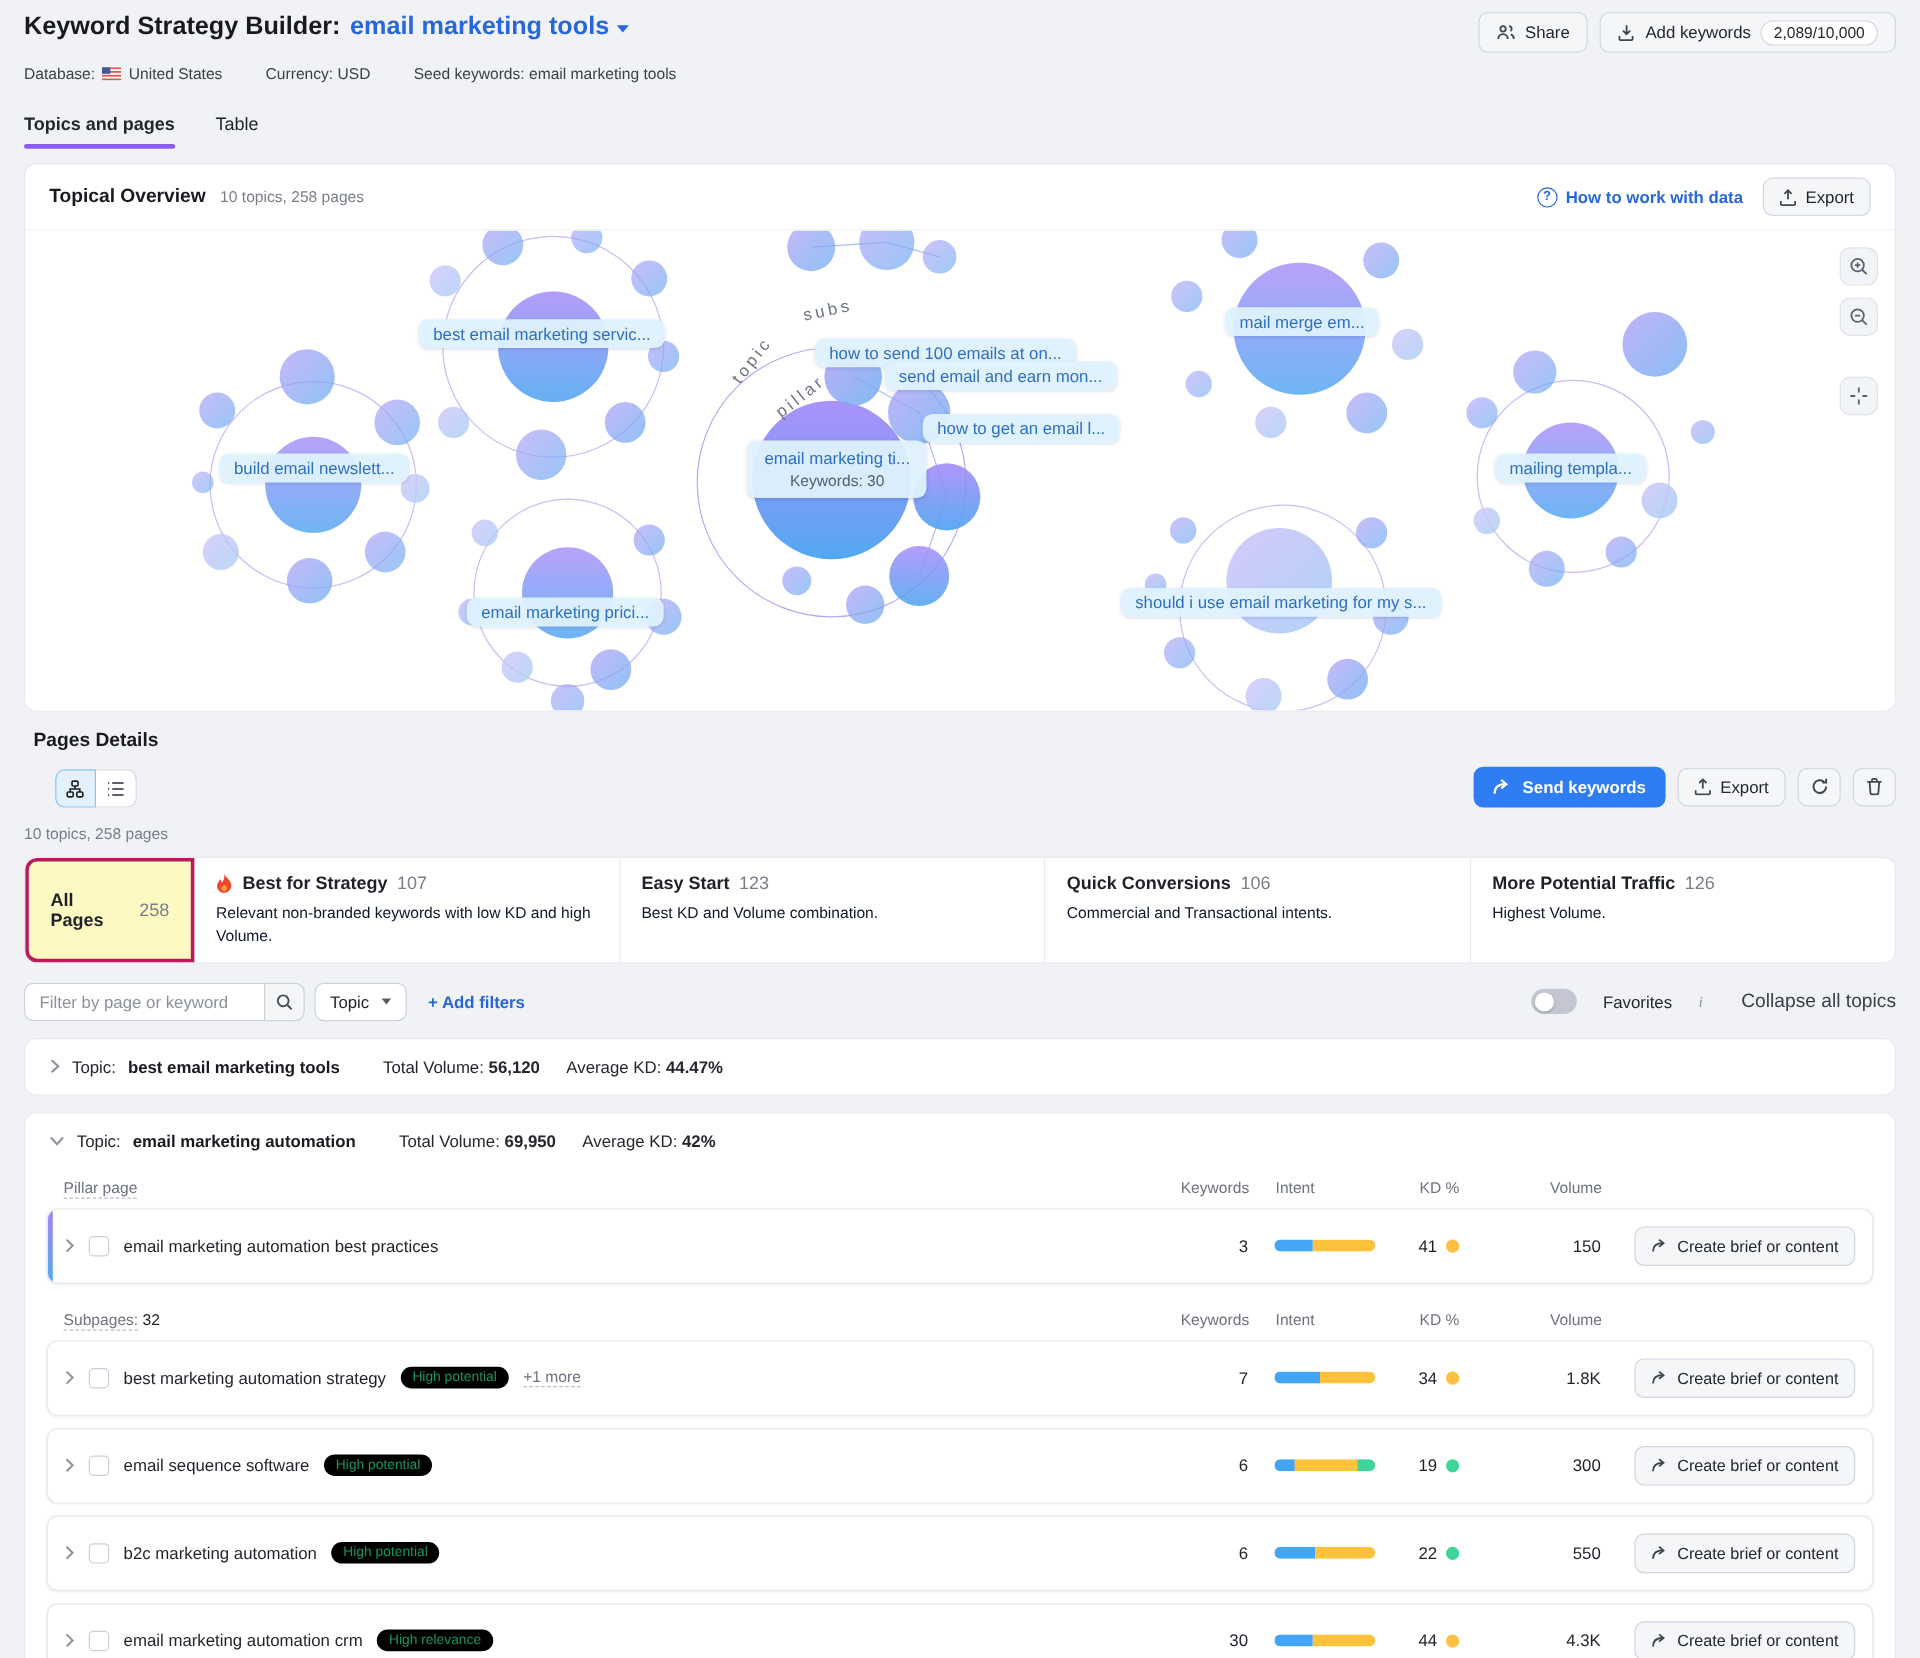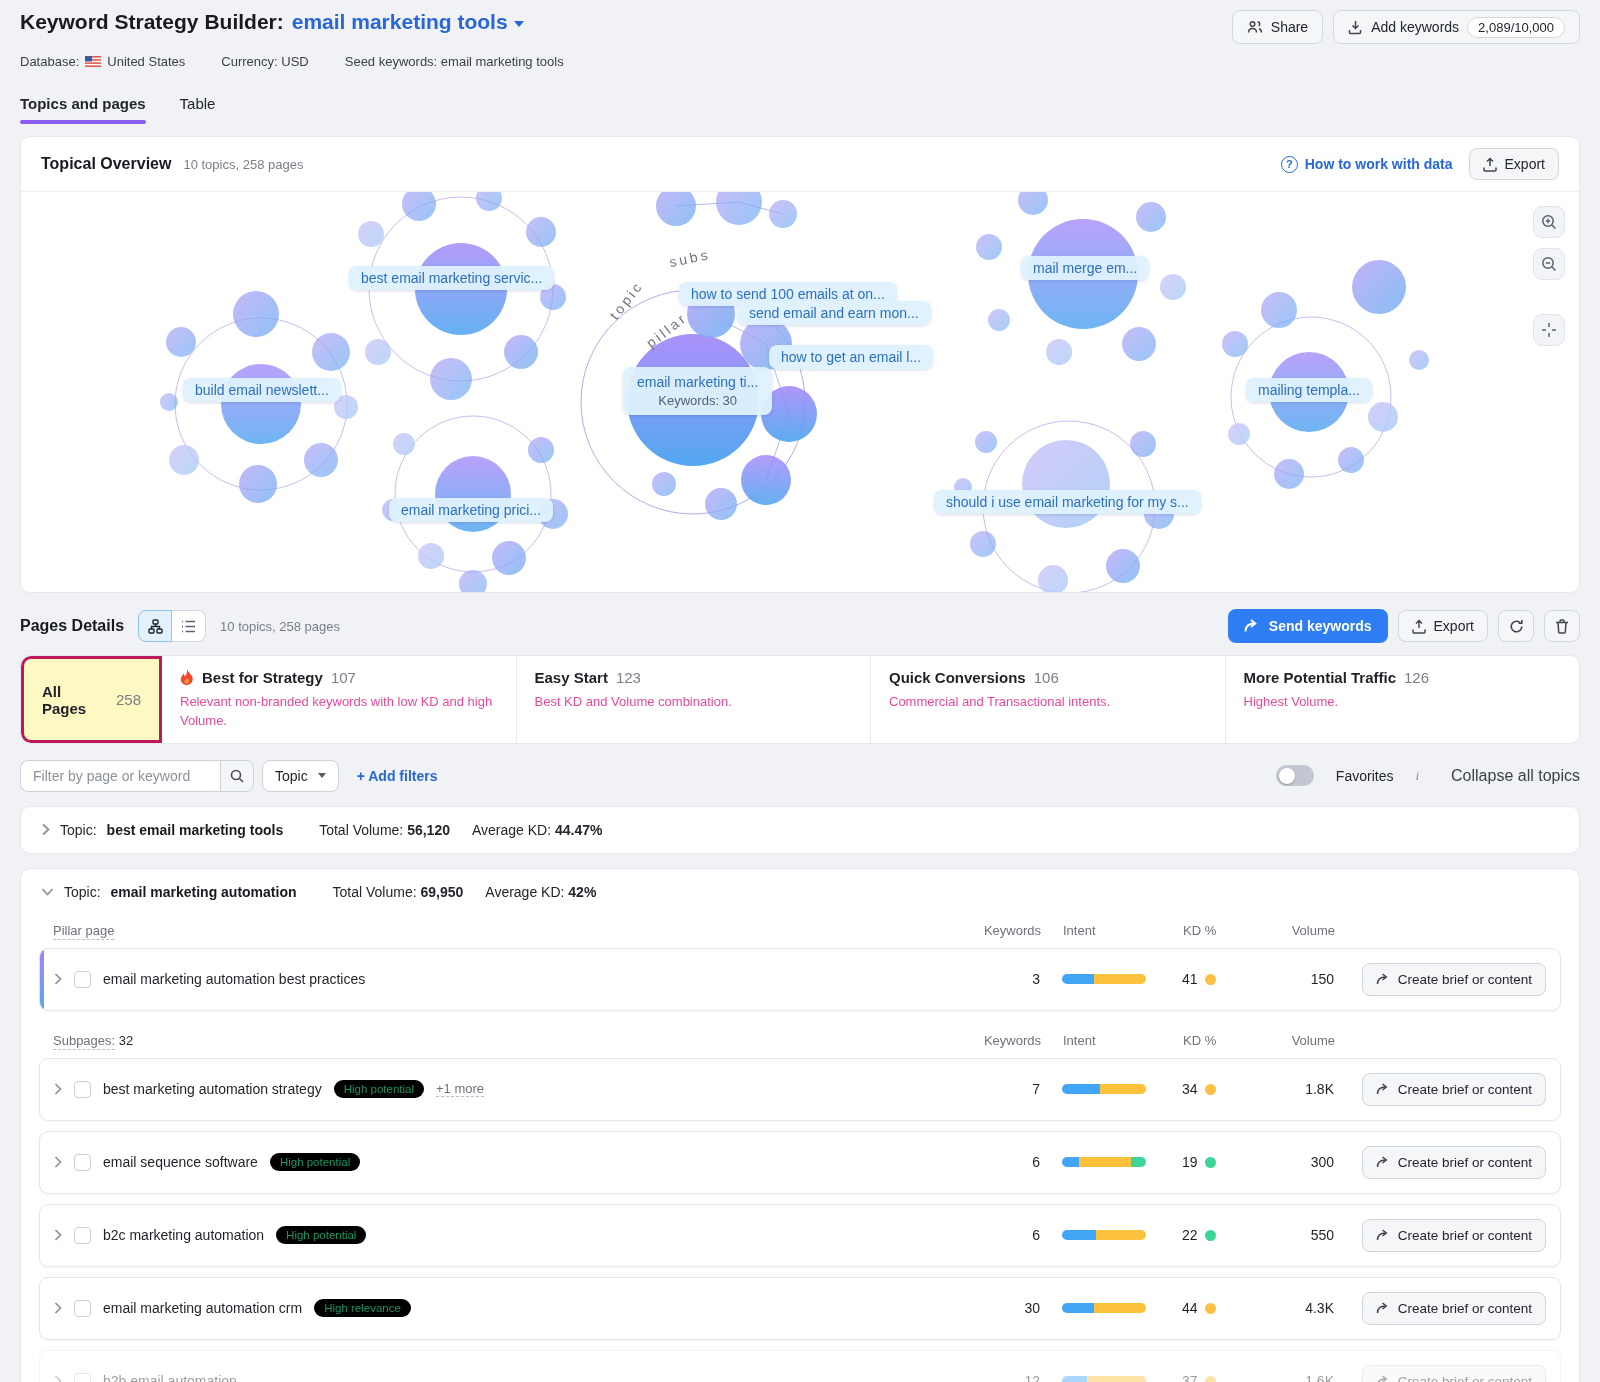--- a/index.html
+++ b/index.html
@@ -41,41 +41,41 @@
   .bubble-label { position:absolute; background:rgba(222,241,253,.95); color:#2d6fc0; font-size:14px; padding:4px 12px; border-radius:8px; white-space:nowrap; box-shadow:0 1px 3px rgba(40,60,120,.18); }
   .bubble-label.center { text-align:center; padding:7px 14px; }
   .bubble-label.center .sub { display:block; font-size:13px; color:#55606e; margin-top:3px; }
   .ring-word { position:absolute; color:#6b7280; font-size:14px; letter-spacing:3px; }
   .chart-ctrls { position:absolute; right:14px; top:14px; display:flex; flex-direction:column; gap:10px; }
   .ctrl-btn { width:32px; height:32px; background:#f3f4f7; border:1px solid #e0e3e9; border-radius:9px; display:flex; align-items:center; justify-content:center; color:#5b6170; cursor:pointer; }
   .ctrl-btn.fit { margin-top:24px; }
 
   
   .pd-bar { display:flex; align-items:center; justify-content:space-between; margin:16px 0 12px; }
-  .pd-left { display:flex; align-items:center; gap:14px; }
+  .pd-left { display:flex; align-items:center; gap:14px;flex-direction:column; }
   .pd-title { font-size:16px; font-weight:bold; color:#181a1f; }
   .seg-group { display:flex; }
   .seg-btn { width:34px; height:32px; display:flex; align-items:center; justify-content:center; border:1px solid #d3d7df; background:#fff; cursor:pointer; color:#5b6170; }
   .seg-btn.first { border-radius:8px 0 0 8px; }
   .seg-btn.last { border-radius:0 8px 8px 0; border-left:none; }
   .seg-btn.active { background:#e3f1fd; border-color:#8fc3f2; color:#1f2128; }
   .pd-sub { font-size:13px; color:#7a7e89; }
   .pd-right { display:flex; align-items:center; gap:10px; }
   .btn-primary { display:inline-flex; align-items:center; gap:9px; background:#2e7df2; border:none; border-radius:8px; height:34px; padding:0 16px; font-size:14px; font-weight:bold; color:#fff; cursor:pointer; }
   .icon-btn { width:36px; height:32px; background:#f5f6f8; border:1px solid #d3d7df; border-radius:8px; display:flex; align-items:center; justify-content:center; color:#43454d; cursor:pointer; }
 
   
   .strat-card { display:flex; overflow:hidden; }
   .strat-tab { padding:13px 18px 12px; border-right:1px solid #e9ebf0; cursor:pointer; flex:1 1 0; }
   .strat-tab.all { flex:0 0 141px; background:#fef9c3; border:3px solid #be185d; border-radius:10px 0 0 10px; display:flex; align-items:center; }
   .strat-tab:last-child { border-right:none; }
   .strat-head { display:flex; align-items:center; gap:8px; font-size:15px; }
   .strat-name { font-weight:bold; color:#1f2128; }
   .strat-count { color:#7a7e89; }
-  .strat-desc { font-size:13px; color:#ec4899; margin-top:7px; line-height:1.45; max-width:330px; }
+  .strat-desc { font-size:13px; color:#0f172a; margin-top:7px; line-height:1.45; max-width:330px; }
 
   
   .filter-row { display:flex; align-items:center; margin:16px 0 14px; }
   .search-group { display:flex; }
   .search-input { width:200px; height:32px; border:1px solid #cdd2db; border-right:none; border-radius:8px 0 0 8px; padding:0 12px; font-size:14px; color:#1f2128; background:#fff; outline:none; }
   .search-input::placeholder { color:#8c919c; }
   .search-btn { width:34px; height:32px; border:1px solid #cdd2db; border-radius:0 8px 8px 0; background:#f5f6f8; display:flex; align-items:center; justify-content:center; color:#4a4d56; cursor:pointer; }
   .topic-select { display:flex; align-items:center; gap:10px; height:32px; border:1px solid #cdd2db; border-radius:8px; background:#fff; padding:0 12px; font-size:14px; margin-left:8px; cursor:pointer; }
   .chev-down-gray { width:0; height:0; border-left:4.5px solid transparent; border-right:4.5px solid transparent; border-top:5.5px solid #565a63; }
   .add-filters { color:#2767d9; font-size:14px; font-weight:bold; margin-left:18px; cursor:pointer; }

